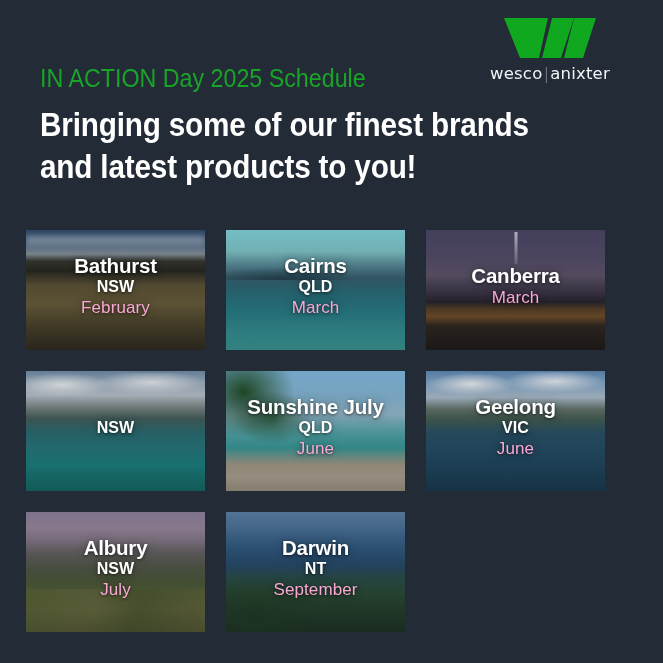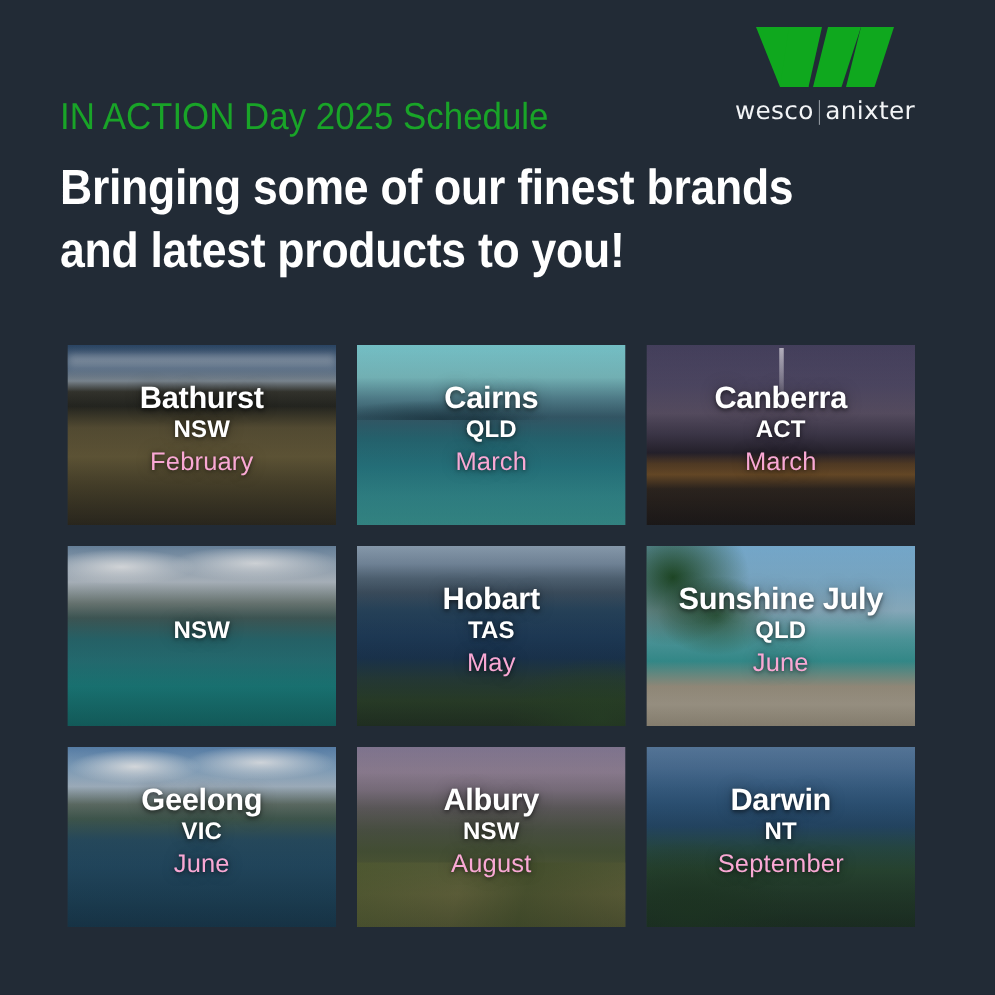--- a/index.html
+++ b/index.html
@@ -36,26 +36,26 @@
     position:absolute;left:40px;top:104px;width:600px;
     color:#ffffff;
     font-size:33px;font-weight:700;line-height:1.28;
     letter-spacing:-.2px;
     transform:scaleX(.9);transform-origin:left top;
   }
   .headline .l{display:block;white-space:nowrap;}
 
   
   .grid{
-    position:absolute;left:45px;top:230px;
+    position:absolute;left:26px;top:230px;
     width:579px;
     display:grid;
     grid-template-columns:repeat(3,179px);
     grid-template-rows:repeat(3,120px);
-    column-gap:21px;row-gap:21px;gap:14px;
+    column-gap:21px;row-gap:21px;
   }
   .card{
     position:relative;width:179px;height:120px;
     overflow:hidden;
     display:flex;align-items:center;justify-content:center;
   }
   .card .photo{position:absolute;inset:0;}
   .card .shade{
     position:absolute;inset:0;
     background:linear-gradient(180deg,rgba(10,14,20,.10) 0%,rgba(10,14,20,.26) 45%,rgba(10,14,20,.36) 100%);
@@ -192,46 +192,34 @@
       </div>
     </div>
 
     <div class="card">
       <div class="photo">
           <div class="ph ph-canberra"></div>
         </div>
       <div class="shade"></div>
       <div class="card-text">
         <span class="c-city">Canberra</span>
-        <span class="c-state">ACT</span>
         <span class="c-month">March</span>
       </div>
     </div>
 
     <div class="card">
       <div class="photo">
           <div class="ph ph-newcastle"></div>
         </div>
       <div class="shade"></div>
       <div class="card-text">
         <span class="c-state">NSW</span>
       </div>
     </div>
 
-    <div class="card">
-      <div class="photo">
-          <div class="ph ph-hobart"></div>
-        </div>
-      <div class="shade"></div>
-      <div class="card-text">
-        <span class="c-city">Hobart</span>
-        <span class="c-state">TAS</span>
-        <span class="c-month">May</span>
-      </div>
-    </div>
 
     <div class="card">
       <div class="photo">
           <div class="ph ph-sunshine"></div>
         </div>
       <div class="shade"></div>
       <div class="card-text">
         <span class="c-city two">Sunshine July</span>
         <span class="c-state">QLD</span>
         <span class="c-month">June</span>
@@ -251,21 +239,21 @@
     </div>
 
     <div class="card">
       <div class="photo">
           <div class="ph ph-albury"></div>
         </div>
       <div class="shade"></div>
       <div class="card-text">
         <span class="c-city">Albury</span>
         <span class="c-state">NSW</span>
-        <span class="c-month">August</span>
+        <span class="c-month">July</span>
       </div>
     </div>
 
     <div class="card">
       <div class="photo">
           <div class="ph ph-darwin"></div>
         </div>
       <div class="shade"></div>
       <div class="card-text">
         <span class="c-city">Darwin</span>

